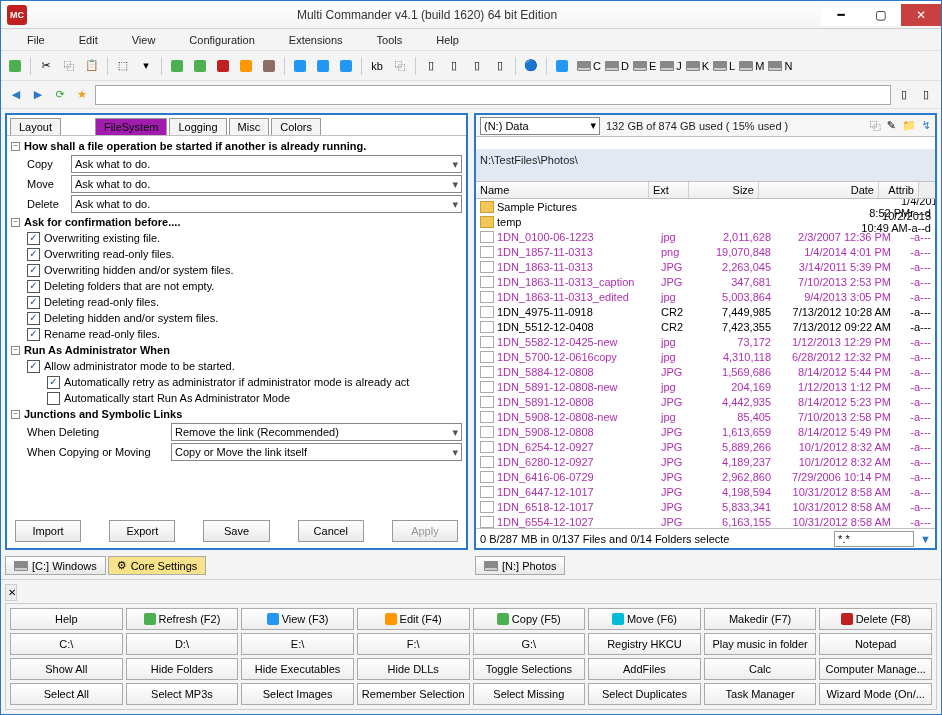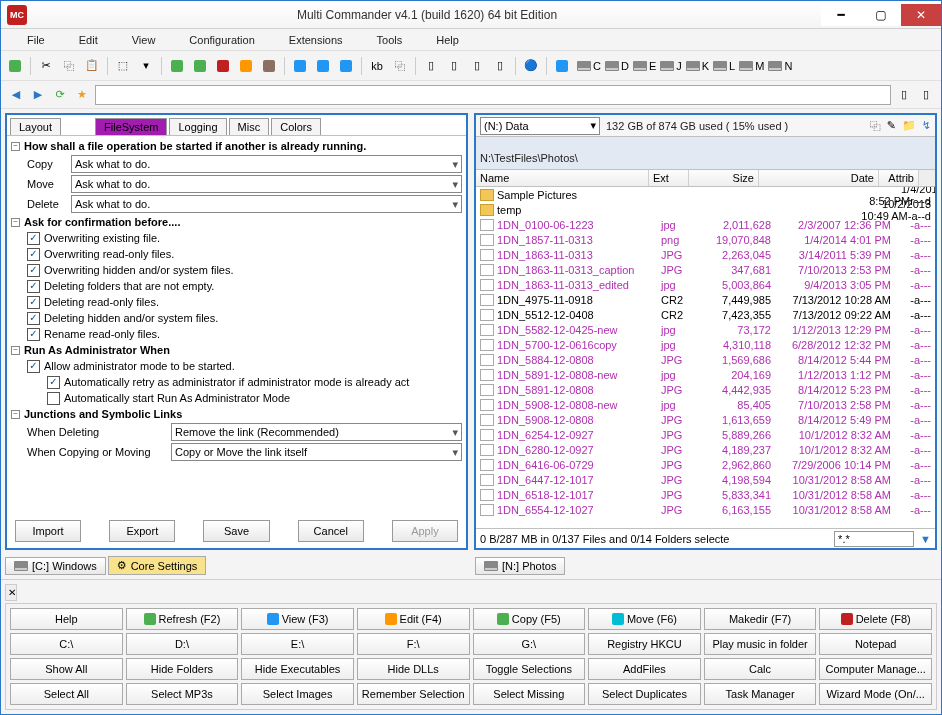--- a/index.html
+++ b/index.html
@@ -32,27 +32,27 @@
 .tree { flex:1; overflow:auto; padding:2px 0; }
 .row { display:flex; align-items:center; padding:1px 4px; gap:4px; min-height:16px; }
 .ind1 { padding-left:20px; }
 .ind2 { padding-left:40px; }
 .expander { width:9px; height:9px; border:1px solid #888; display:inline-flex; align-items:center; justify-content:center; font-size:8px; line-height:1; color:#555; background:#fff; }
 .cb { width:13px; height:13px; border:1px solid #555; display:inline-flex; align-items:center; justify-content:center; font-size:10px; line-height:1; color:#1a4b8a; }
 .combo { flex:1; height:18px; border:1px solid #888; background:#fff; padding:0 3px; display:flex; align-items:center; justify-content:space-between; }
 .combo .arr { color:#555; }
 .btnrow { display:flex; gap:28px; padding:6px 8px; }
 .btn { flex:1; height:22px; border:1px solid #999; background:linear-gradient(#fff,#e9e9e9); display:flex; align-items:center; justify-content:center; }
-.bottomtabs { display:flex; gap:2px; padding:2px 4px 4px 4px; background:#f4f4f4;align-items:center; }
+.bottomtabs { display:flex; gap:2px; padding:2px 4px 4px 4px; background:#f4f4f4; }
 .btab { padding:2px 8px; border:1px solid #aaa; background:linear-gradient(#fff,#e8e8e8); display:flex; align-items:center; gap:4px; }
 .btab.active { background:#f8e28a; }
 .right-head { height:22px; display:flex; align-items:center; gap:6px; padding:0 4px; border-bottom:1px solid #c0c0c0; background:#f6f6f6; }
 .drvsel { width:120px; height:18px; border:1px solid #888; background:#fff; display:flex; align-items:center; padding:0 3px; justify-content:space-between;}
 .space { color:#222; flex:1; }
-.right-path { height:33px; background:#e3e9f2; padding:15px 4px; color:#222; border-bottom:1px solid #c0c0c0; }
+.right-path { height:33px; background:#e3e9f2; padding:5px 4px; color:#222; border-bottom:1px solid #c0c0c0;margin-top:12px; }
 .cols { display:flex; border-bottom:1px solid #c0c0c0; background:linear-gradient(#fdfdfd,#eee); }
 .col { padding:2px 4px; border-right:1px solid #d0d0d0; }
 .c-name { flex:1; }
 .c-ext { width:40px; }
 .c-size { width:70px; text-align:right;}
 .c-date { width:120px; text-align:right;}
 .c-attr { width:40px; text-align:right;}
 .filelist { flex:1; overflow:auto; }
 .frow { display:flex; padding:0 4px; height:15px; align-items:center; }
 .ficon { width:14px; height:12px; margin-right:3px; display:inline-block; }

